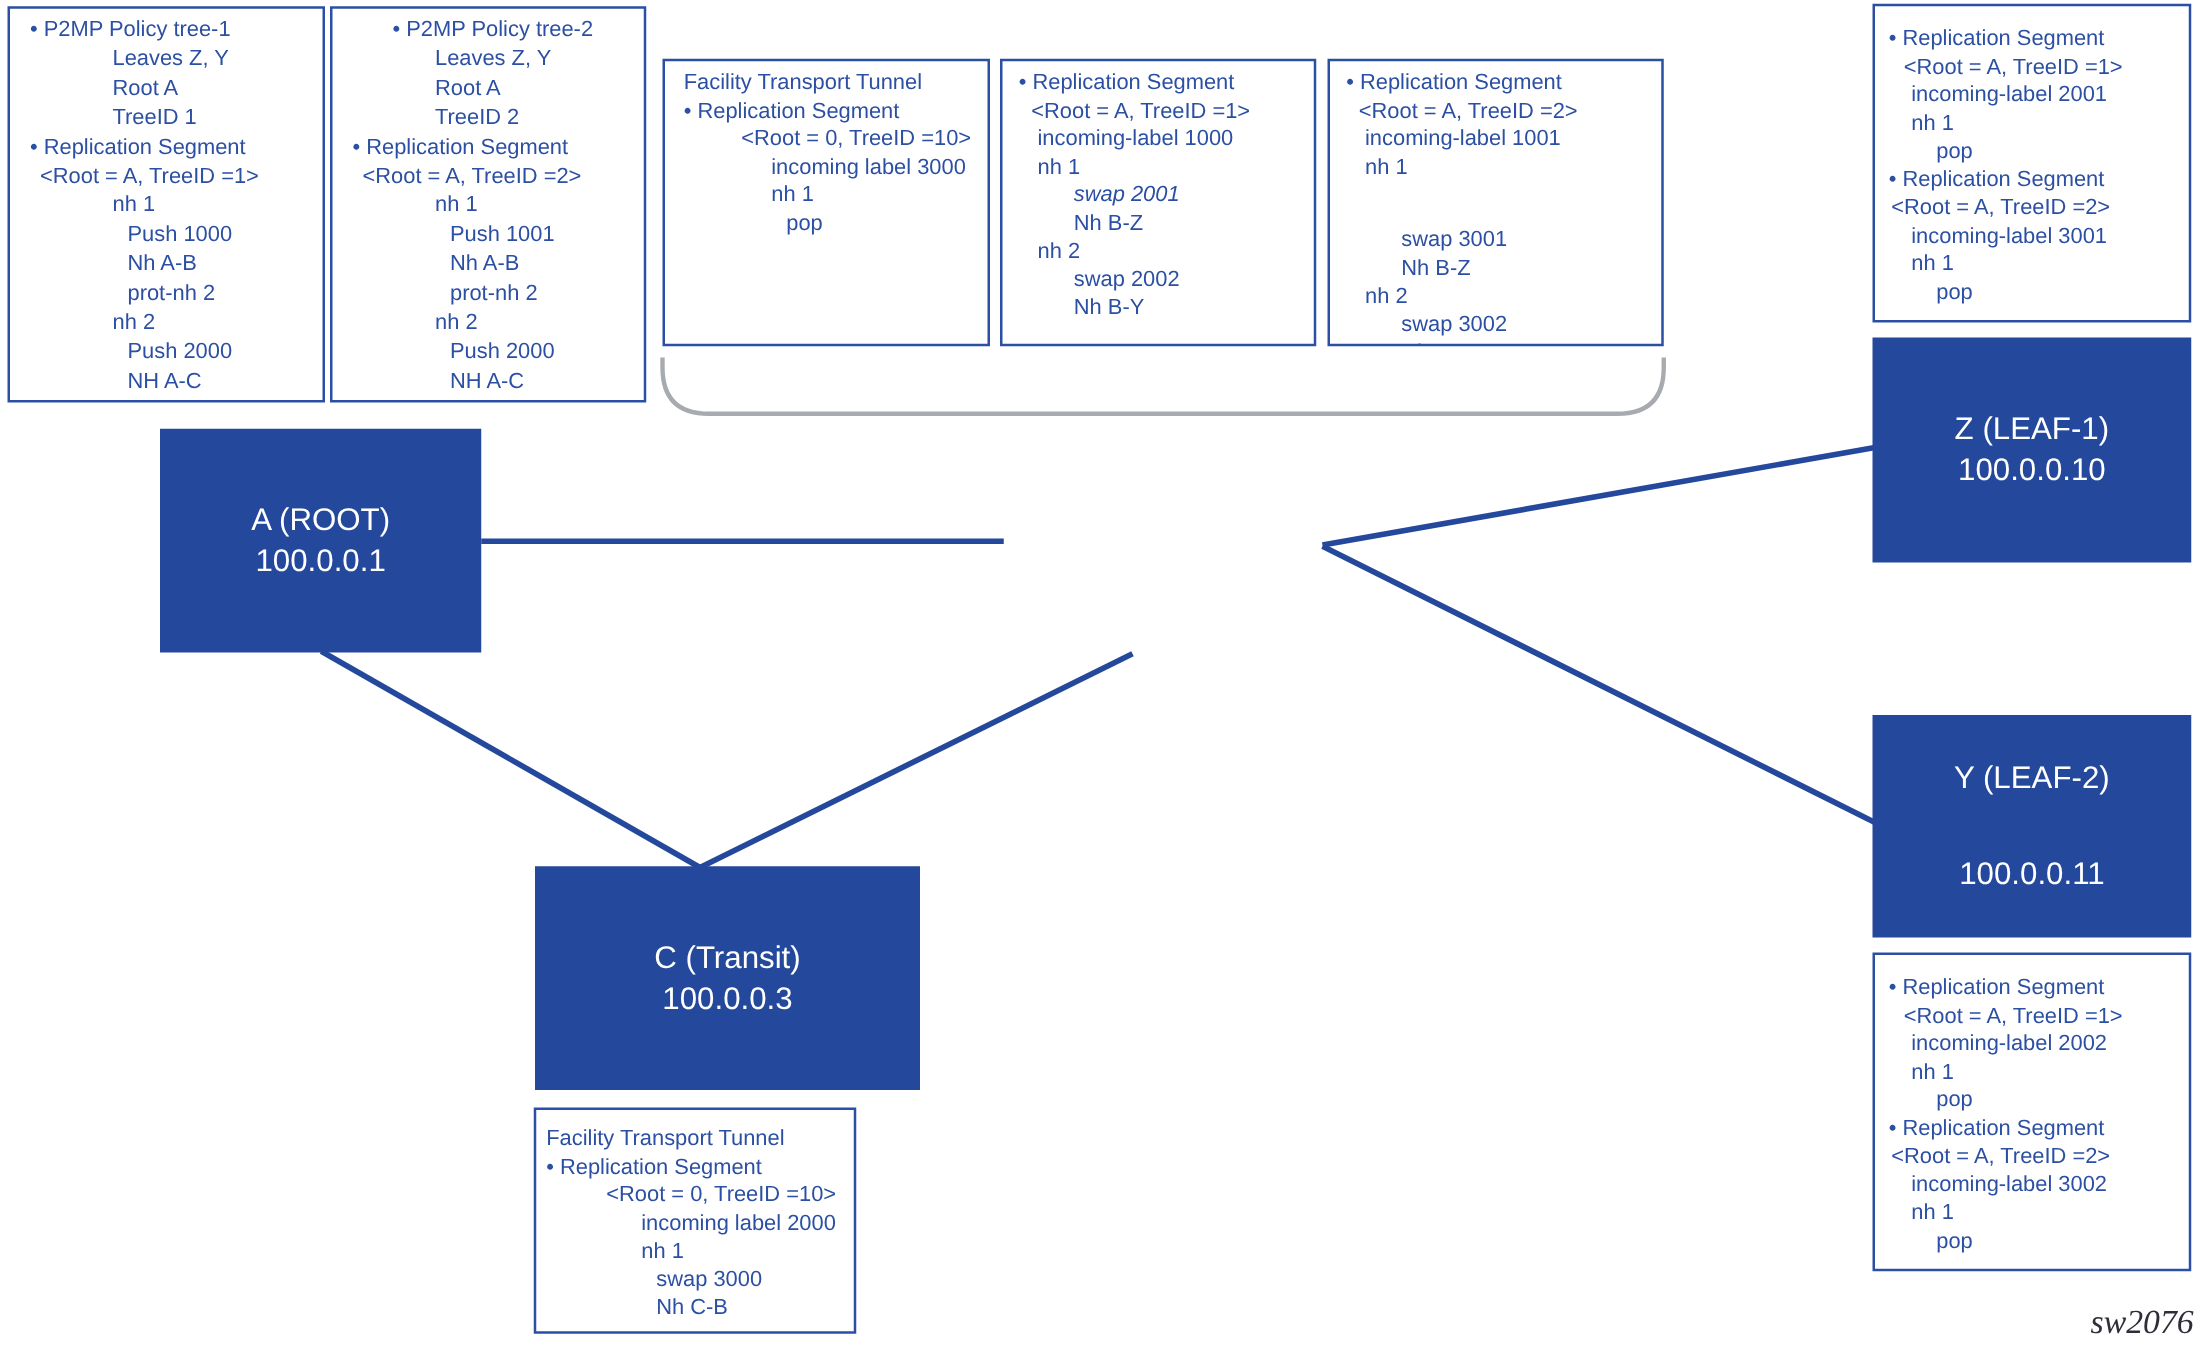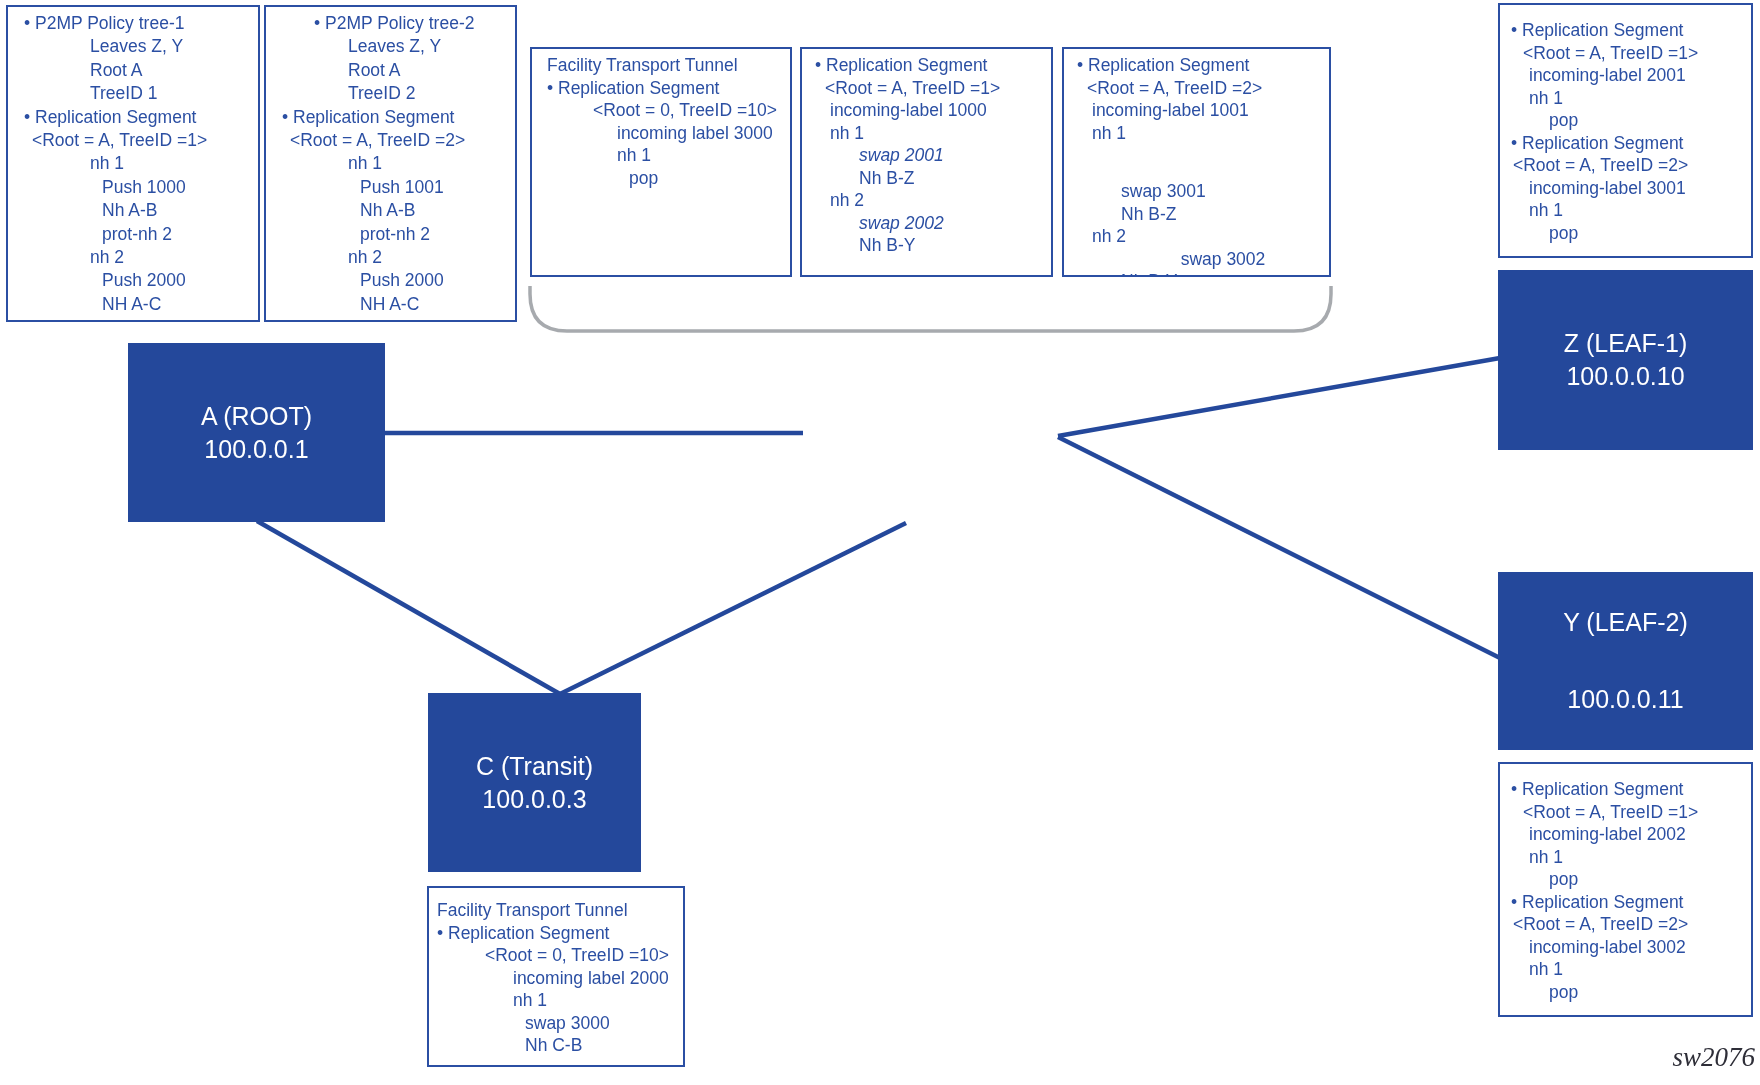--- a/index.html
+++ b/index.html
@@ -30,21 +30,21 @@
   .lb-ftt-c{ left:427px;  top:886px; width:258px; height:181px; padding:11px 4px 0 8px; }
 
   
   .node {
     position:absolute; background:var(--nodefill); color:#ffffff;
     display:flex; flex-direction:column; align-items:center; justify-content:center;
     text-align:center; font-size:25px; line-height:33px; box-sizing:border-box;
   }
   .nd-a{ left:128px;  top:343px; width:257px; height:179px; }
   .nd-b{ left:803px;  top:344px; width:255px; height:180px; }
-  .nd-c{ left:428px;  top:693px; width:213px; height:179px; }
+  .nd-c{ left:428px;  top:693px; width:308px; height:179px; }
   .nd-z{ left:1498px; top:270px; width:255px; height:180px; }
   .nd-y{ left:1498px; top:572px; width:255px; height:178px;gap:44px; }
 
   .watermark {
     position:absolute; left:1615px; top:1042px; width:140px; text-align:right;
     font-family:"Liberation Serif", serif; font-style:italic;
     font-size:27px; color:var(--wm);
   }
 </style>
 </head>
@@ -100,32 +100,32 @@
       <div class="ln" style="padding-left: 82px;">pop</div>
     </div>
   <div class="lbox lb-rs-b1">
       <div class="ln" style="padding-left: 0px;">• Replication Segment</div>
       <div class="ln" style="padding-left: 10px;">&lt;Root = A, TreeID =1&gt;</div>
       <div class="ln" style="padding-left: 15px;">incoming-label 1000</div>
       <div class="ln" style="padding-left: 15px;">nh 1</div>
       <div class="ln" style="padding-left: 44px; font-style: italic;">swap 2001</div>
       <div class="ln" style="padding-left: 44px;">Nh B-Z</div>
       <div class="ln" style="padding-left: 15px;">nh 2</div>
-      <div class="ln" style="padding-left: 44px; font-style: italic;">swap 2002</div>
+      <div class="ln" style="padding-left: 44px;">swap 2002</div>
       <div class="ln" style="padding-left: 44px;">Nh B-Y</div>
     </div>
   <div class="lbox lb-rs-b2">
       <div class="ln" style="padding-left: 0px;">• Replication Segment</div>
       <div class="ln" style="padding-left: 10px;">&lt;Root = A, TreeID =2&gt;</div>
       <div class="ln" style="padding-left: 15px;">incoming-label 1001</div>
       <div class="ln" style="padding-left: 15px;">nh 1</div>
       <div class="ln" style="padding-left: 44px; margin-top: 36px;">swap 3001</div>
       <div class="ln" style="padding-left: 44px;">Nh B-Z</div>
       <div class="ln" style="padding-left: 15px;">nh 2</div>
-      <div class="ln" style="padding-left: 44px; text-align: center;">swap 3002</div>
+      <div class="ln" style="padding-left: 44px;">swap 3002</div>
       <div class="ln" style="padding-left: 44px;">Nh B-Y</div>
     </div>
   <div class="lbox lb-rs-z">
       <div class="ln" style="padding-left: 0px;">• Replication Segment</div>
       <div class="ln" style="padding-left: 12px;">&lt;Root = A, TreeID =1&gt;</div>
       <div class="ln" style="padding-left: 18px;">incoming-label 2001</div>
       <div class="ln" style="padding-left: 18px;">nh 1</div>
       <div class="ln" style="padding-left: 38px;">pop</div>
       <div class="ln" style="padding-left: 0px;">• Replication Segment</div>
       <div class="ln" style="padding-left: 2px;">&lt;Root = A, TreeID =2&gt;</div>

